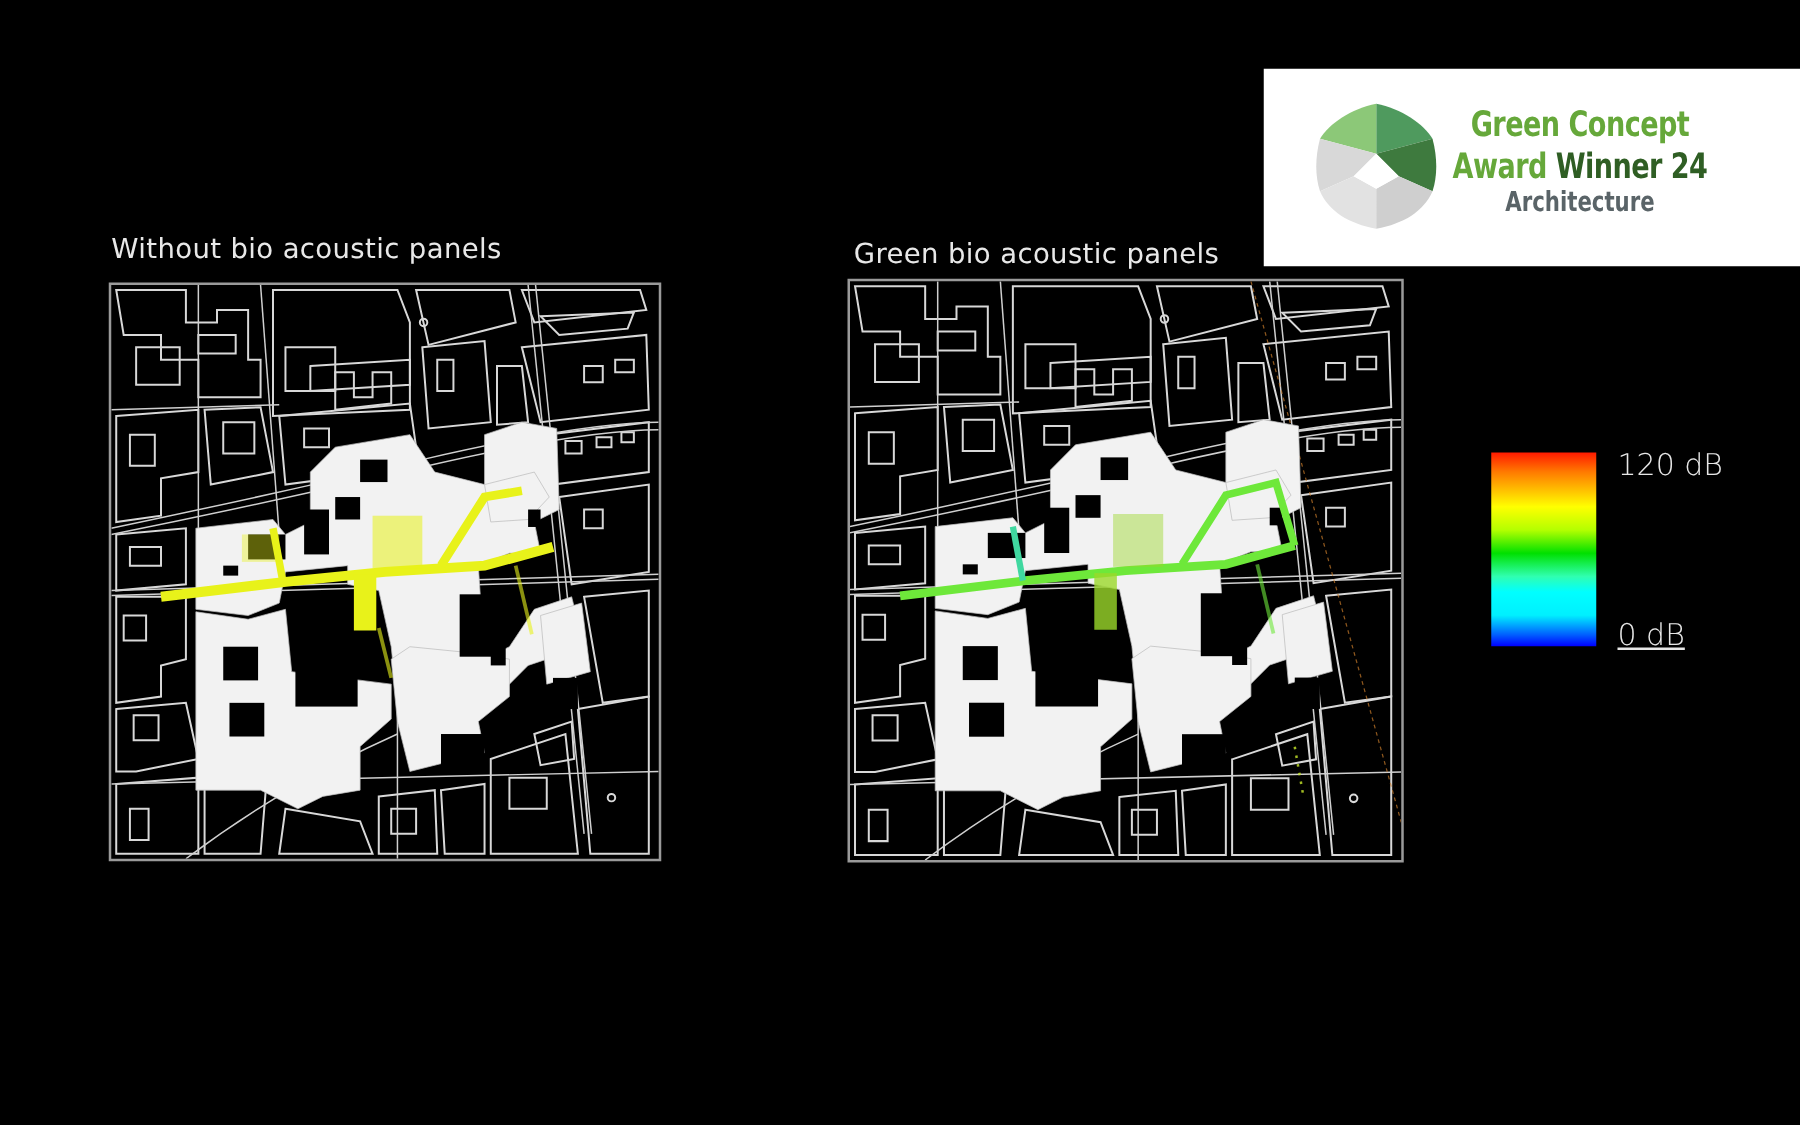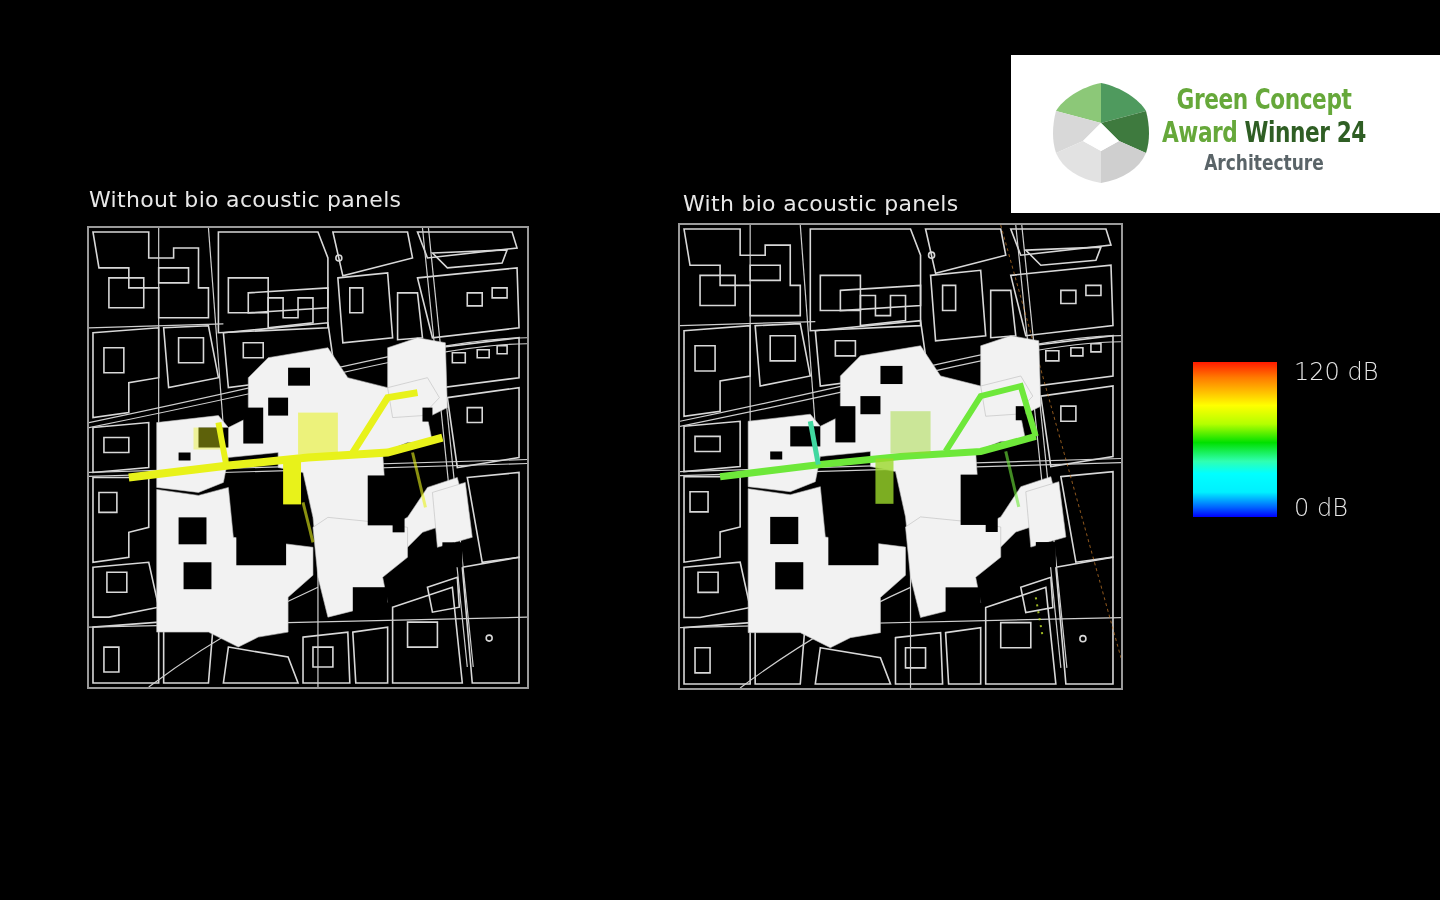--- a/index.html
+++ b/index.html
@@ -8,35 +8,35 @@
     #title-left { left: 89px; top: 164px; }
     #title-right { left: 683px; top: 168px; }
     .map { position: absolute; border: 2px solid #9a9a9a; background: #000; overflow: hidden; }
     #map-left { left: 87px; top: 226px; width: 438px; height: 459px; }
     #map-right { left: 678px; top: 223px; width: 441px; height: 463px; }
     .map svg { width: 100%; height: 100%; display: block; }
     .legend { position: absolute; left: 1193px; top: 362px; }
     .legend-bar { width: 84px; height: 155px; background: linear-gradient(to bottom, #ff1a00 0%, #ff7a00 10%, #ffff00 28%, #b4ff00 40%, #00e000 52%, #30ffb0 64%, #00ffff 72%, #00f0ff 84%, #0060ff 94%, #0000ff 100%); }
     .legend-label { position: absolute; color: #e6e6e6; font-size: 24px; font-weight: 300; white-space: nowrap; }
     #legend-max { left: 101px; top: -4px; }
-    #legend-min { left: 101px; top: 132px; }
+    #legend-min { left: 101px; top: 132px; text-decoration: underline; }
     .badge { position: absolute; left: 1011px; top: 55px; width: 429px; height: 158px; background: #fff; text-align: center; }
     .badge-logo { position: absolute; left: 40px; top: 26px; width: 100px; height: 104px; }
     .badge-text { position: absolute; left: 151px; top: 28px; font-family: "DejaVu Sans", sans-serif; font-weight: bold; line-height: 33px; font-stretch: condensed; }
     .badge-line1 { color: #66a83a; font-size: 28px; letter-spacing: -0.5px; transform: scaleX(0.86); transform-origin: left; white-space: nowrap; }
     .badge-line2 { font-size: 28px; letter-spacing: -0.5px; transform: scaleX(0.86); transform-origin: left; white-space: nowrap; }
     .badge-line2 .a { color: #66a83a; }
     .badge-line2 .w { color: #2f5e24; }
     .badge-line3 { color: #5a6468; font-size: 22px; line-height: 28px; transform: scaleX(0.86); transform-origin: left; white-space: nowrap; }
   </style>
 </head>
 <body>
 
 <div class="panel-title" id="title-left">Without bio acoustic panels</div>
-<div class="panel-title" id="title-right">With bio acoustic panels</div>
+<div class="panel-title" id="title-right">Green bio acoustic panels</div>
 
 <div class="map" id="map-left">
   <svg viewBox="0 0 440 460" preserveAspectRatio="none">
     <g fill="none" stroke="#d8d8d8" stroke-width="1.6">
       <path d="M4 4 L60 4 L60 30 L85 30 L85 20 L110 20 L110 60 L120 60 L120 90 L70 90 L70 60 L40 60 L40 40 L10 40 Z"></path>
       <path d="M20 50 L55 50 L55 80 L20 80 Z M70 40 L100 40 L100 55 L70 55 Z"></path>
       <path d="M130 4 L230 4 L240 30 L240 100 L130 105 Z"></path>
       <path d="M140 50 L180 50 L180 85 L140 85 Z"></path>
       <path d="M245 4 L320 4 L325 30 L255 48 Z"></path>
       <path d="M330 4 L425 4 L430 20 L340 30 Z"></path>

